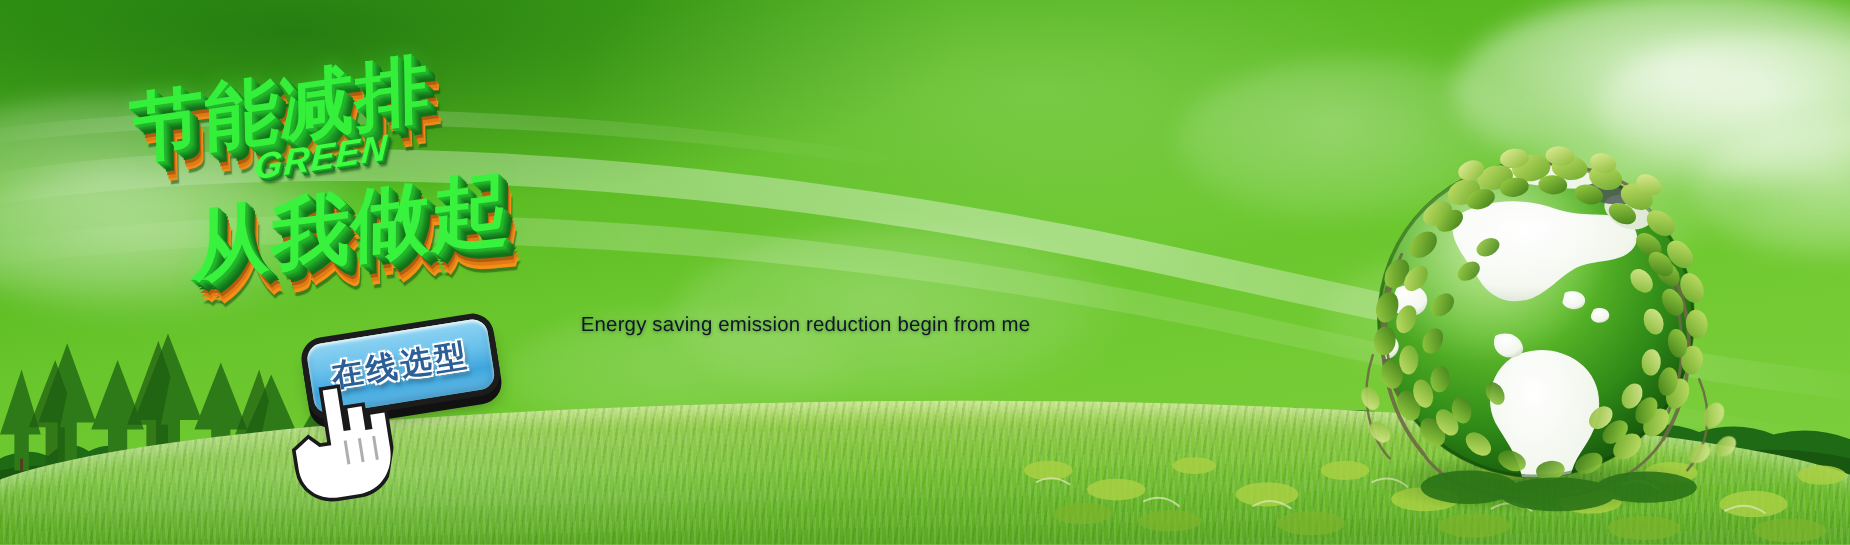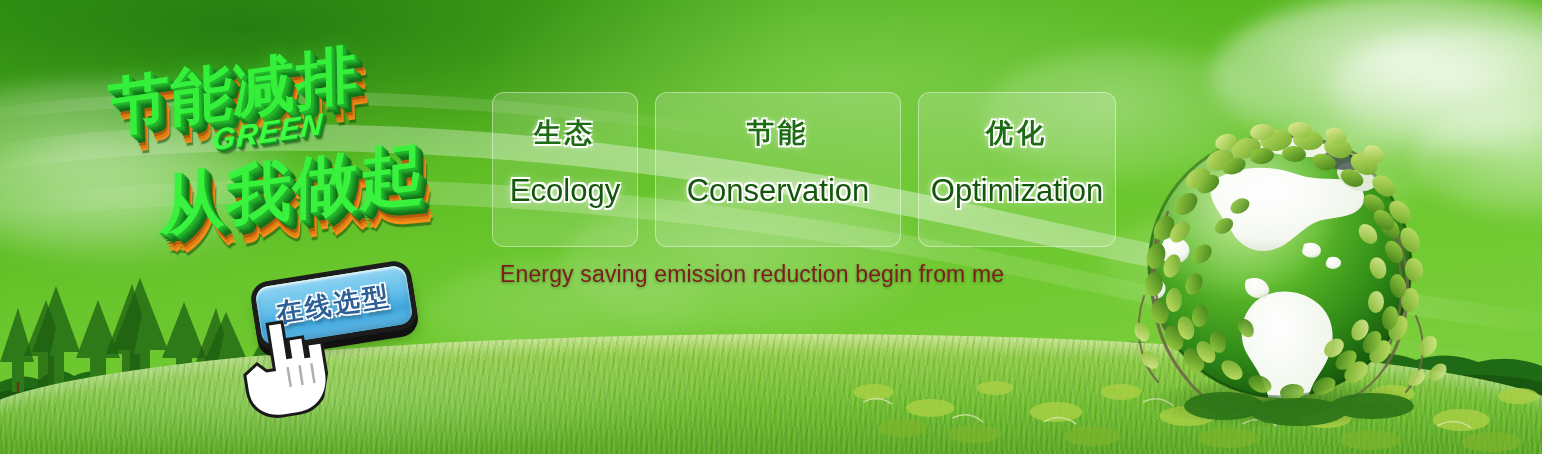--- a/index.html
+++ b/index.html
@@ -229,23 +229,23 @@
     text-shadow:
       -1.6px -1.6px 0 #ffffff, 1.6px -1.6px 0 #ffffff,
       -1.6px 1.6px 0 #ffffff, 1.6px 1.6px 0 #ffffff,
       0 0 8px rgba(255,255,255,0.95);
     white-space: nowrap;
   }
 
   
   .tagline {
     position: absolute;
-    left: 500px; top: 261px;
-    font-size: 23px;
-    color: #7f1d1d;
+    left: 484px; top: 261px;
+    font-size: 17px;
+    color: #0f172a;
     letter-spacing: .15px;
     white-space: nowrap;
     text-shadow: 0 1px 3px rgba(20,70,10,0.45);
   }
 
   
   .globe-wrap {
     position: absolute;
     left: 1128px; top: 120px;
     width: 322px; height: 310px;
@@ -586,30 +586,16 @@
                L88,62 C88,80 76,96 56,96 L40,96 C22,96 10,84 10,68 L10,52
                L22,44 L30,52 L40,52 Z" fill="#ffffff"></path>
       <g stroke="#9a9a9a" stroke-width="2.5" fill="none" opacity=".8">
         <path d="M52,50 L52,70"></path>
           <path d="M64,50 L64,70"></path>
           <path d="M76,50 L76,70"></path>
       </g>
     </g>
   </svg>
 
-  <div class="cards">
-    <div class="card card-1">
-      <span class="card-cn">生态</span>
-      <span class="card-en">Ecology</span>
-    </div>
-    <div class="card card-2">
-      <span class="card-cn">节能</span>
-      <span class="card-en">Conservation</span>
-    </div>
-    <div class="card card-3">
-      <span class="card-cn">优化</span>
-      <span class="card-en">Optimization</span>
-    </div>
-  </div>
 
   <div class="tagline">Energy saving emission reduction begin from me</div>
 
 </div>
 
 </body></html>

